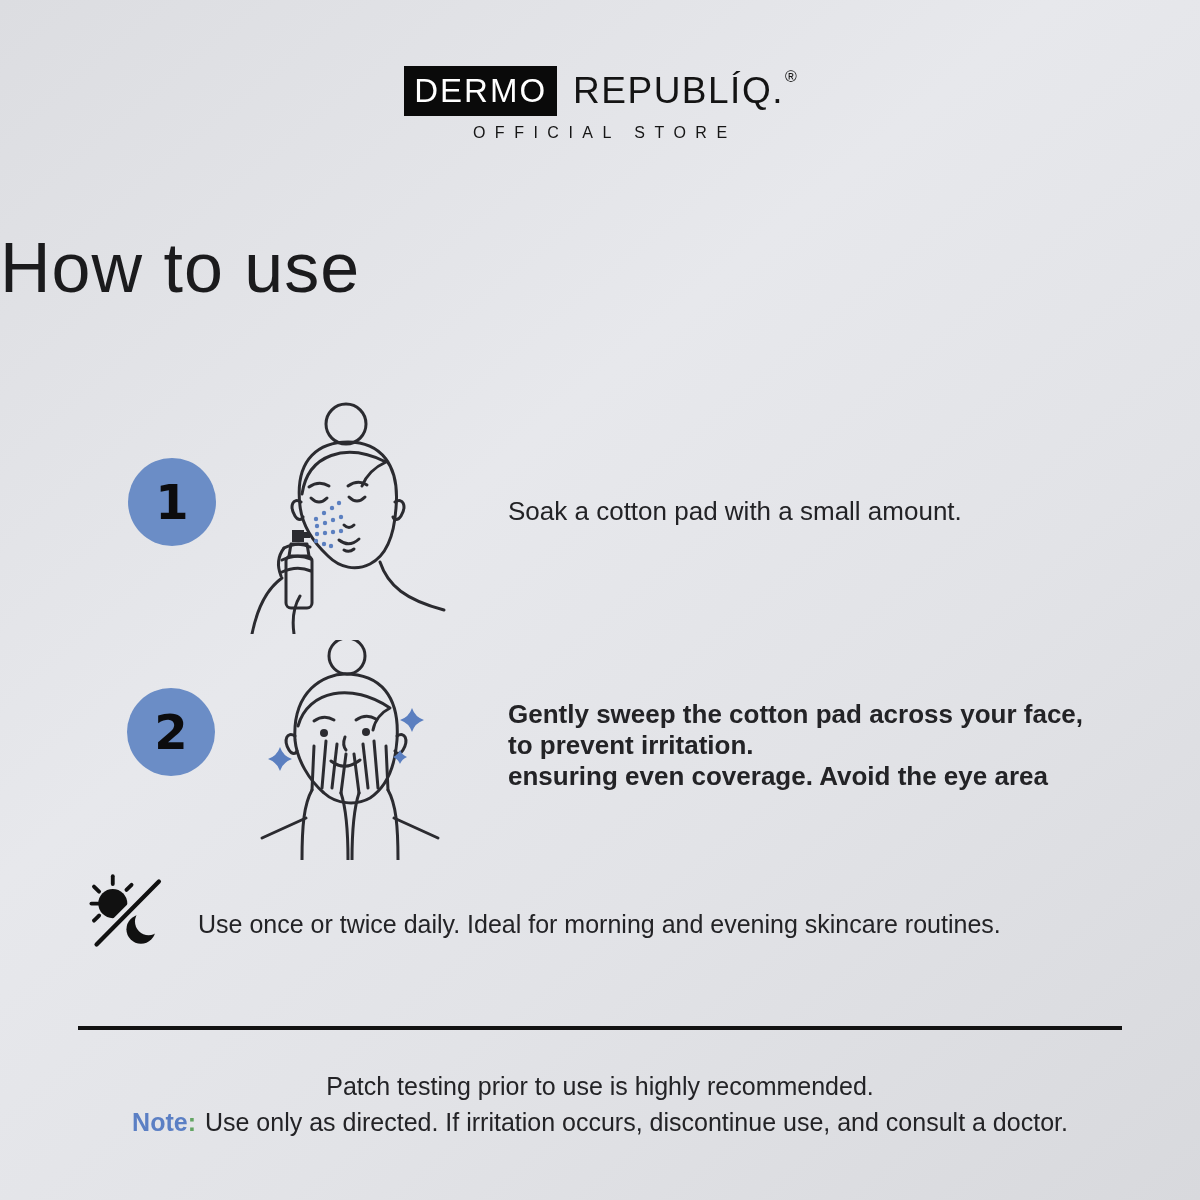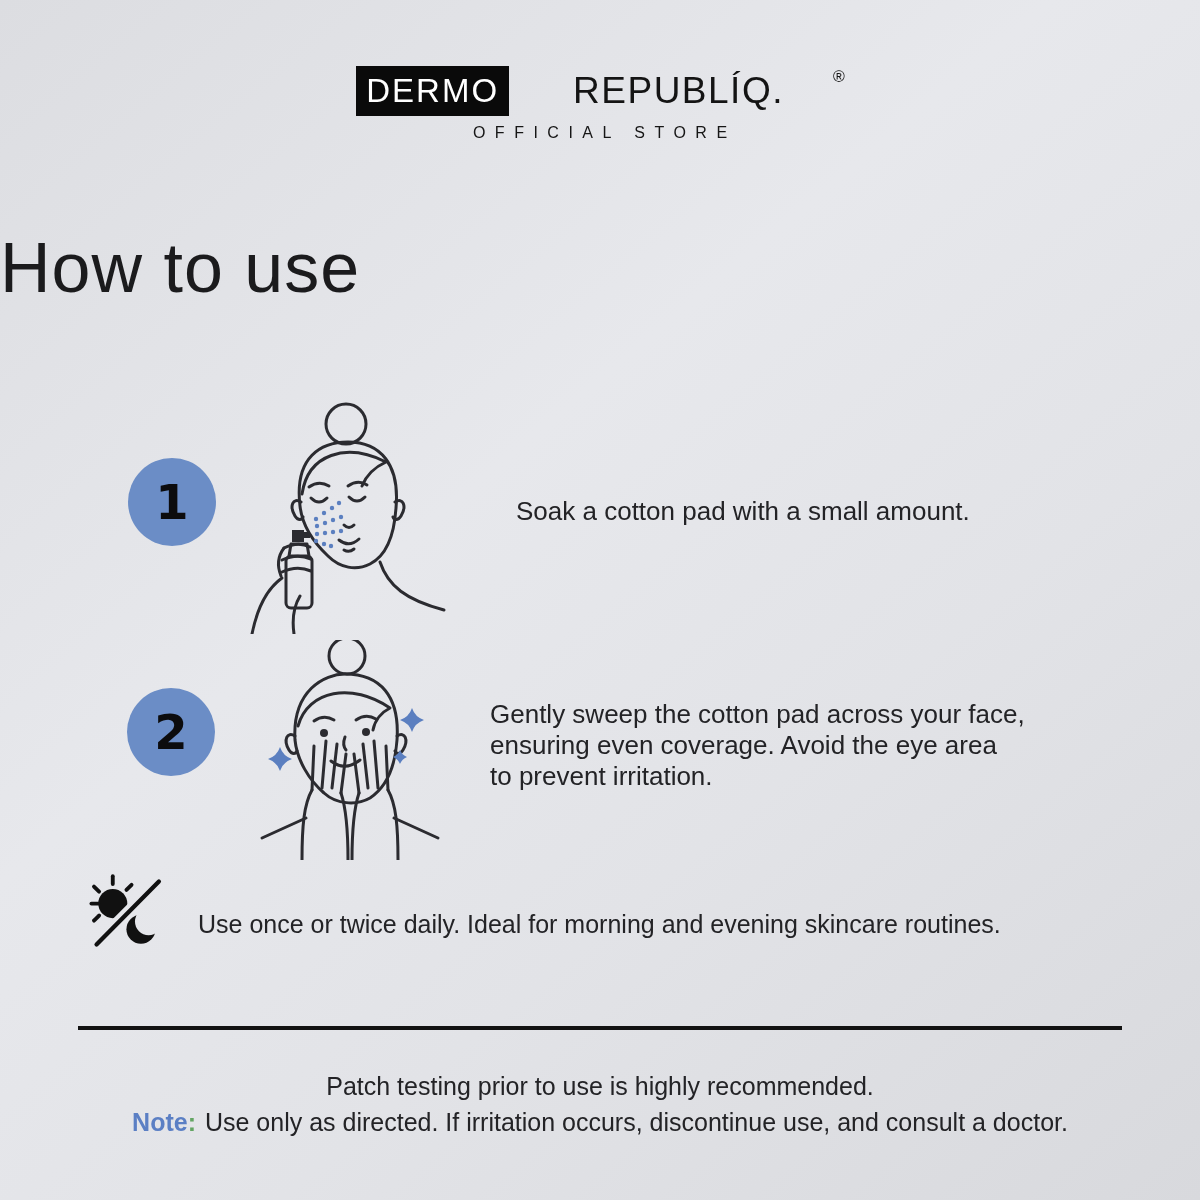--- a/index.html
+++ b/index.html
@@ -3,21 +3,21 @@
 <meta charset="utf-8">
 <style>
   html,body{margin:0;padding:0;background:#cfd0d4;}
   .canvas{
     position:relative;width:1200px;height:1200px;overflow:hidden;
     background:linear-gradient(140deg,#dcdde1 0%,#e7e8ec 40%,#e2e3e7 65%,#d8d9dd 100%);
     font-family:"Liberation Sans",sans-serif;color:#1d1d1f;
   }
   
   .brand{position:absolute;top:66px;left:0;width:100%;display:flex;flex-direction:column;align-items:center;}
-  .brand-line{display:flex;align-items:center;gap:48px;}
+  .brand-line{display:flex;align-items:center;}
   .brand-box{
     background:#0a0a0a;color:#fff;height:50px;display:flex;align-items:center;
     padding:0 10px;font-size:33px;font-weight:400;letter-spacing:2px;
   }
   .brand-rest{color:#141414;font-size:37px;font-weight:400;letter-spacing:1.5px;margin-left:16px;}
   .brand-reg{font-size:16px;font-weight:400;color:#141414;position:relative;top:-14px;left:1px;}
   .brand-sub{margin-top:8px;font-size:16px;font-weight:500;letter-spacing:9.5px;color:#161616;text-indent:9.5px;}
   
   .title{position:absolute;top:228px;left:0;width:100%;margin:0;
     font-size:70px;font-weight:300;letter-spacing:1px;color:#1b1b1d;}
@@ -27,22 +27,22 @@
     font-family:"DejaVu Sans",sans-serif;font-size:48px;font-weight:700;color:#0c0c0e;}
   .badge-1{left:128px;top:458px;}
   .badge-2{left:127px;top:688px;}
   
   .illus{position:absolute;}
   .illus-1{left:248px;top:398px;width:212px;height:236px;}
   .illus-2{left:250px;top:640px;width:210px;height:220px;}
   .dn-icon{position:absolute;left:88px;top:872px;width:82px;height:82px;}
   
   .step-text{position:absolute;margin:0;font-size:26px;line-height:31px;color:#232326;}
-  .text-1{left:508px;top:496px;margin-left:8px;}
-  .text-2{left:490px;top:699px;}
+  .text-1{left:508px;top:496px;}
+  .text-2{left:508px;top:699px;font-weight:bold;}
   .freq-text{position:absolute;left:186px;top:898px;margin:12px;font-size:25px;color:#232326;}
   
   .divider{position:absolute;left:78px;top:1026px;width:1044px;height:4px;background:#121212;}
   .note{position:absolute;top:1068px;left:40px;width:1120px;text-align:center;
     font-size:25px;line-height:36px;color:#232326;}
   .note-label{color:#5b7fc4;font-weight:700;}
   .note-colon{color:#63a563;font-weight:700;margin-right:9px;}
   .lineart{stroke:#2b2b30;stroke-width:3;fill:none;stroke-linecap:round;stroke-linejoin:round;}
 </style>
 </head>
@@ -150,22 +150,22 @@
       </g>
       <g fill="#5b7fc0" stroke="none">
         <path d="M 30,107 Q 33,116 42,119 Q 33,122 30,131 Q 27,122 18,119 Q 27,116 30,107 Z"></path>
         <path d="M 162,68 Q 165,77 174,80 Q 165,83 162,92 Q 159,83 150,80 Q 159,77 162,68 Z"></path>
         <path d="M 150,110 Q 152,115 157,117 Q 152,119 150,124 Q 148,119 143,117 Q 148,115 150,110 Z"></path>
       </g>
     </svg>
   </div>
   <div class="step-text text-2">
     <div>Gently sweep the cotton pad across your face,</div>
+    <div>to prevent irritation.</div>
     <div>ensuring even coverage. Avoid the eye area</div>
-    <div>to prevent irritation.</div>
   </div>
 
   <div class="dn-icon">
     <svg viewBox="0 0 96 96" width="82" height="82">
       <defs>
         <clipPath id="dn-sunclip">
             <polygon points="0,0 84,0 0,84"></polygon>
           </clipPath>
         <mask id="dn-mooncut">
           <rect width="96" height="96" fill="#fff"></rect>

